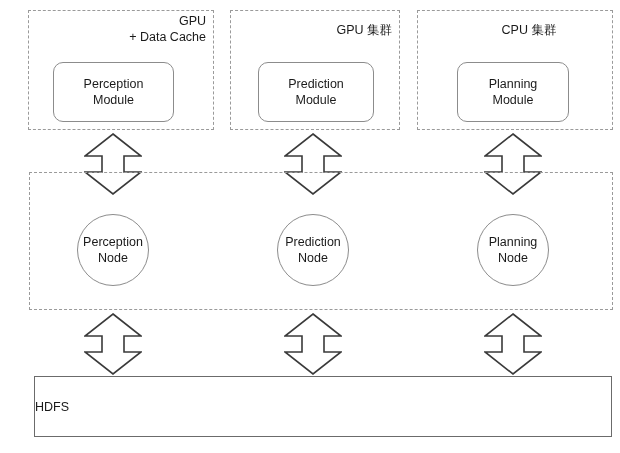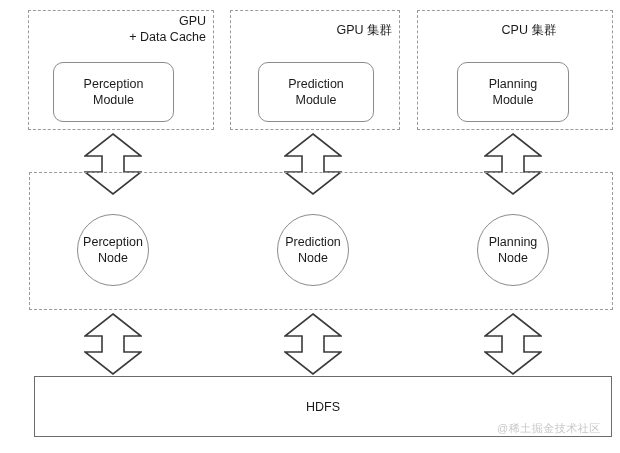--- a/index.html
+++ b/index.html
@@ -68,21 +68,21 @@
   }
 
   
   .storage-box{
     position:absolute;
     border:1px solid #6b6b6b;
     box-sizing:border-box;
     background:#ffffff;
     display:flex;
     align-items:center;
-    justify-content:center;
+    justify-content:flex-start;
   }
   .storage-label{
     font-size:12.5px;
     line-height:16px;
     text-align:center;
     color:#1a1a1a;
   }
 
   
   .arrow{position:absolute;}
@@ -175,15 +175,14 @@
   <div class="arrow" style="left:476px;top:313px;">
     <svg width="58" height="62" viewBox="0 0 58 62">
       <polygon points="29,1 57,23 40,23 40,39 57,39 29,61 1,39 18,39 18,23 1,23" fill="#ffffff" stroke="#3a3a3a" stroke-width="1.6" stroke-linejoin="miter"></polygon>
     </svg>
   </div>
 
   <div class="storage-box" style="left:26px;top:376px;width:578px;height:61px;">
     <span class="storage-label">HDFS</span>
   </div>
 
-  <div class="watermark" style="left:489px;top:421px;">@稀土掘金技术社区</div>
 
 </div>
 
 </body></html>

